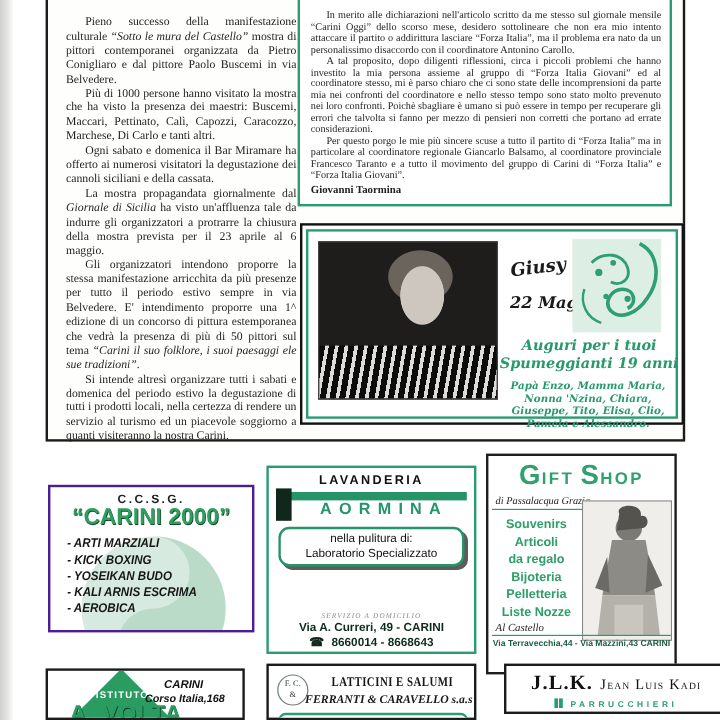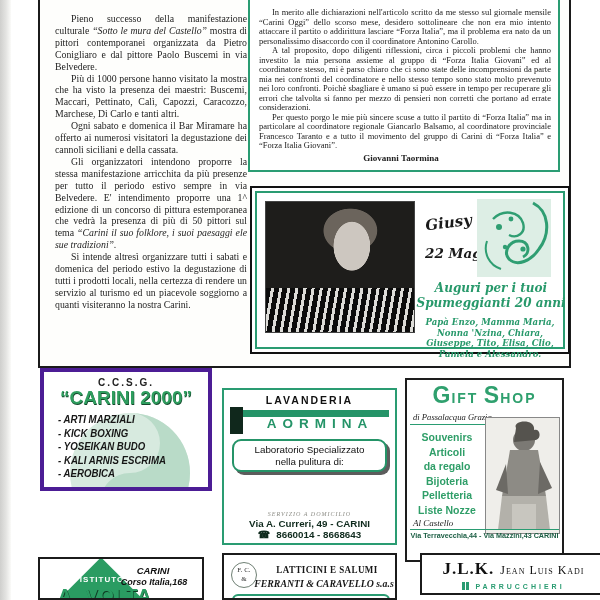--- a/index.html
+++ b/index.html
@@ -17,21 +17,21 @@
   .left-col { left:55px; top:13px; width:192px; color:#1d1d1d;
     font-size:9.8px; line-height:11.9px; text-align:justify; }
   .left-col p { text-indent:16px; }
   .seg-i { font-style:italic; }
 
   
   .box-green { left:248px; top:-14px; width:312px; height:186px; border:2px solid #2a9c72; background:#fff; }
   .right-col { position:absolute; left:9px; top:20px; width:292px; color:#222;
     font-size:8.5px; line-height:9.5px; text-align:justify; }
   .right-col p { text-indent:13px; }
-  .sig { text-align:center; font-weight:bold; font-size:9px; padding-right:8px; margin-top:3px; }
+  .sig { text-align:left; font-weight:bold; font-size:9px; padding-right:8px; margin-top:3px; }
 
   
   .card { left:250px; top:186px; width:320px; height:168px; border:2px solid #111; background:#fff; }
   .card-in { position:absolute; left:3px; top:3px; right:3px; bottom:3px; border:2px solid #2a9c72; }
   .card-photo { position:absolute; left:8px; top:8px; width:150px; height:132px;
     background-color:#1e1d1b;
     background-image:
       radial-gradient(ellipse 30px 40px at 58% 34%, #cdc7c0 0 60%, rgba(0,0,0,0) 62%),
       radial-gradient(ellipse 44px 36px at 57% 22%, #6b645c 0 60%, rgba(0,0,0,0) 62%),
       repeating-linear-gradient(100deg, #0c0c0c 0 5px, #dddcd8 5px 8px);
@@ -45,21 +45,21 @@
     font-style:italic; font-weight:bold; font-size:13.5px; color:#1a1a1a; }
   .card-ornament { position:absolute; right:8px; top:4px; }
   .card-wish { position:absolute; left:158px; top:88px; width:152px; text-align:center;
     font-family:"DejaVu Serif",serif; font-style:italic; font-weight:bold;
     color:#28996b; font-size:12px; line-height:15px; }
   .card-senders { position:absolute; left:156px; top:124px; width:154px; text-align:center;
     font-family:"DejaVu Serif",serif; font-style:italic; font-weight:bold;
     color:#28996b; font-size:8.6px; line-height:10.5px; }
 
   
-  .ad-carini { left:40px; top:368px; width:172px; height:123px; border:4px solid #4c1d95; background:#fff; overflow:hidden; }
+  .ad-carini { left:40px; top:404px; width:172px; height:123px; border:2px solid #4c1d95; background:#fff; overflow:hidden; }
   .ad-carini .wm { position:absolute; left:16px; top:38px; }
   .cc-org { position:absolute; left:0; top:5px; width:100%; text-align:center;
     font-family:"Liberation Sans",sans-serif; font-weight:bold; font-size:10px; letter-spacing:2px; color:#222; }
   .cc-title { position:absolute; left:0; top:15px; width:100%; text-align:center;
     font-family:"Liberation Sans",sans-serif; font-weight:bold; font-size:19px;
     color:#2f9e5f; text-shadow:0.6px 0.6px 0 #14492c; }
   .cc-items { position:absolute; left:14px; top:41px; font-family:"Liberation Sans",sans-serif;
     font-weight:bold; font-style:italic; font-size:10.5px; line-height:13.5px; color:#161616;
     transform:scaleX(.92); transform-origin:left top; white-space:nowrap; }
   .cc-badge { position:absolute; left:50%; transform:translateX(-50%); top:130px;
@@ -150,20 +150,21 @@
 <body>
 
 <div class="abs scan-edge"></div>
 
 <div class="abs frame-main"></div>
 
 <div class="abs left-col">
   <p><span>Pieno successo della manifestazione culturale </span><span class="seg-i">“Sotto le mura del Castello”</span><span> mostra di pittori contemporanei organizzata da Pietro Conigliaro e dal pittore Paolo Buscemi in via Belvedere.</span></p>
   <p><span>Più di 1000 persone hanno visitato la mostra che ha visto la presenza dei maestri: Buscemi, Maccari, Pettinato, Calì, Capozzi, Caracozzo, Marchese, Di Carlo e tanti altri.</span></p>
   <p><span>Ogni sabato e domenica il Bar Miramare ha offerto ai numerosi visitatori la degustazione dei cannoli siciliani e della cassata.</span></p>
+  <p><span>La mostra propagandata giornalmente dal </span><span class="seg-i">Giornale di Sicilia</span><span> ha visto un'affluenza tale da indurre gli organizzatori a protrarre la chiusura della mostra prevista per il 23 aprile al 6 maggio.</span></p>
   <p><span>Gli organizzatori intendono proporre la stessa manifestazione arricchita da più presenze per tutto il periodo estivo sempre in via Belvedere. E' intendimento proporre una 1^ edizione di un concorso di pittura estemporanea che vedrà la presenza di più di 50 pittori sul tema </span><span class="seg-i">“Carini il suo folklore, i suoi paesaggi ele sue tradizioni”.</span></p>
   <p><span>Si intende altresì organizzare tutti i sabati e domenica del periodo estivo la degustazione di tutti i prodotti locali, nella certezza di rendere un servizio al turismo ed un piacevole soggiorno a quanti visiteranno la nostra Carini.</span></p>
 </div>
 
 <div class="abs box-green">
   <div class="right-col">
     <p>In merito alle dichiarazioni nell'articolo scritto da me stesso sul giornale mensile “Carini Oggi” dello scorso mese, desidero sottolineare che non era mio intento attaccare il partito o addirittura lasciare “Forza Italia”, ma il problema era nato da un personalissimo disaccordo con il coordinatore Antonino Carollo.</p>
     <p>A tal proposito, dopo diligenti riflessioni, circa i piccoli problemi che hanno investito la mia persona assieme al gruppo di “Forza Italia Giovani” ed al coordinatore stesso, mi è parso chiaro che ci sono state delle incomprensioni da parte mia nei confronti del coordinatore e nello stesso tempo sono stato molto prevenuto nei loro confronti. Poichè sbagliare è umano si può essere in tempo per recuperare gli errori che talvolta si fanno per mezzo di pensieri non corretti che portano ad errate considerazioni.</p>
     <p>Per questo porgo le mie più sincere scuse a tutto il partito di “Forza Italia” ma in particolare al coordinatore regionale Giancarlo Balsamo, al coordinatore provinciale Francesco Taranto e a tutto il movimento del gruppo di Carini di “Forza Italia” e “Forza Italia Giovani”.</p>
     <div class="sig">Giovanni Taormina</div>
@@ -182,21 +183,21 @@
         <path d="M20 22 C30 12 46 14 50 26 C53 36 44 42 36 38" fill="none" stroke="#2f9e72" stroke-width="2.4"></path>
         <circle cx="26" cy="30" r="3" fill="#2f9e72"></circle>
         <circle cx="38" cy="22" r="2.4" fill="#2f9e72"></circle>
         <circle cx="50" cy="52" r="2.6" fill="#2f9e72"></circle>
         <circle cx="32" cy="50" r="2.2" fill="#2f9e72"></circle>
         <path d="M14 44 C10 56 16 68 28 72" fill="none" stroke="#2f9e72" stroke-width="2"></path>
       </svg>
     </div>
     <div class="card-wish">
       <div>Auguri per i tuoi</div>
-      <div>Spumeggianti 20 anni</div>
+      <div>Spumeggianti 19 anni</div>
     </div>
     <div class="card-senders">Papà Enzo, Mamma Maria, Nonna 'Nzina, Chiara, Giuseppe, Tito, Elisa, Clio, Pamela e Alessandro.</div>
   </div>
 </div>
 
 <div class="abs ad-carini">
   <div class="wm">
     <svg width="140" height="126" viewBox="0 0 140 126">
       <circle cx="70" cy="63" r="60" fill="#d7eadf"></circle>
       <path d="M70 3 A60 60 0 0 1 70 123 A30 30 0 0 1 70 63 A30 30 0 0 0 70 3 Z" fill="#b9dbc8"></path>
@@ -216,22 +217,22 @@
   <div class="cc-badge">TUTTI I GIORNI  18.30 / 21.30</div>
   <div class="cc-addr">Via San Martino, 20 - CARINI</div>
 </div>
 
 <div class="abs ad-taor">
   <div class="tr-cat">LAVANDERIA</div>
   <div class="tr-bar"></div>
   <div class="tr-stem"></div>
   <div class="tr-brand">AORMINA</div>
   <div class="tr-rbox b1">
+    <div>nella pulitura di:</div>
     <div>Laboratorio Specializzato</div>
-    <div>nella pulitura di:</div>
   </div>
   <div class="tr-note">SERVIZIO A DOMICILIO</div>
   <div class="tr-addr">Via A. Curreri, 49 - CARINI</div>
   <div class="tr-phone">
     <span class="ph">☎</span><span>8660014 - 8668643</span>
   </div>
 </div>
 
 <div class="abs ad-gift">
   <div class="gs-title">

